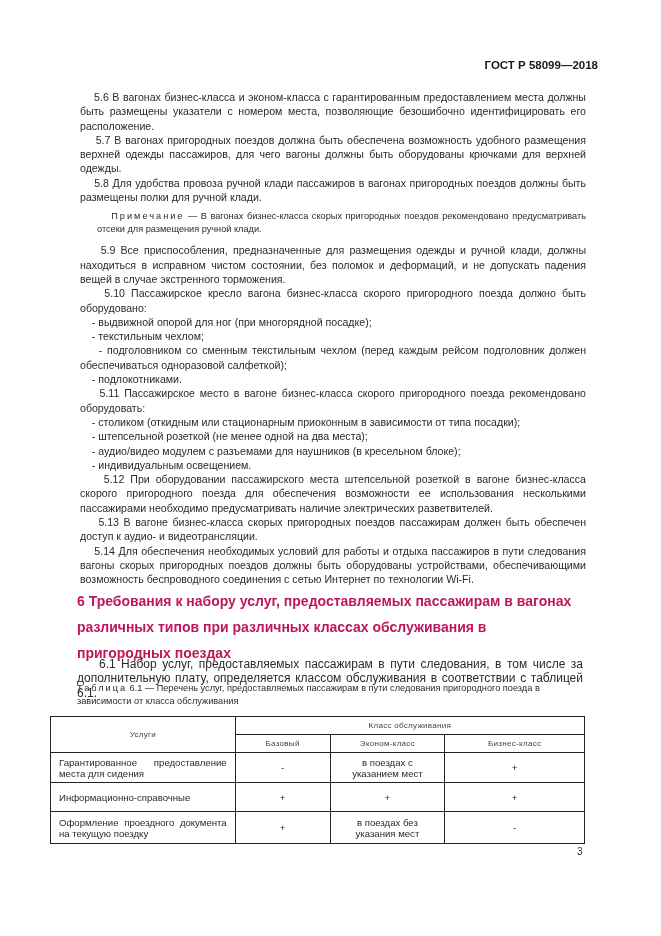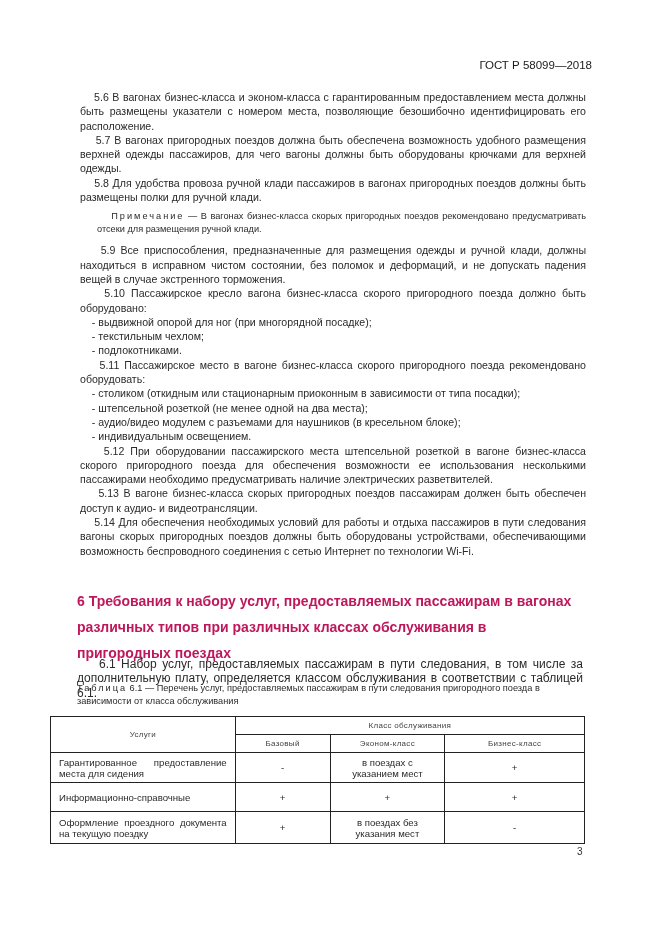--- a/index.html
+++ b/index.html
@@ -1,18 +1,18 @@
 <!DOCTYPE html>
 <html><head>
 <meta charset="utf-8">
 <style>
   html, body { margin: 0; padding: 0; background: #ffffff; }
   body { width: 661px; height: 936px; position: relative; overflow: hidden;
          font-family: "Liberation Sans", sans-serif; color: #2a2a2a; }
-  .header { position: absolute; top: 59px; right: 69px; font-weight: normal; font-size: 11.5px; color: #1a1a1a; }
+  .header { position: absolute; top: 59px; right: 63px; font-weight: bold; font-size: 11.5px; color: #1a1a1a; }
   .body { position: absolute; left: 80px; top: 90px; width: 506px; font-size: 10.6px; line-height: 14.3px; }
   .p { text-align: justify; text-indent: 0; margin: 0; }
   .note { font-size: 9.2px; line-height: 13px; margin: 6px 0 7px 17px; text-align: justify; }
   .sp { letter-spacing: 2px; }
   .section-title { position: absolute; left: 77px; top: 588px; width: 506px; font-weight: bold; font-size: 14px; line-height: 26px; color: #be185d; }
   .p61 { position: absolute; left: 77px; top: 645px; width: 506px; font-size: 12px; line-height: 14.3px; text-align: justify; }
   .tcap { position: absolute; left: 77px; top: 682px; width: 506px; font-size: 9.2px; line-height: 13px; }
   table { position: absolute; left: 50px; top: 716px; width: 535px; border-collapse: collapse; font-size: 9.6px; }
   td, th { border: 1px solid #222; padding: 2px 8px; font-weight: normal; }
   th { font-size: 8px; height: 13px; color: #444; letter-spacing: 0.3px; }
@@ -27,20 +27,21 @@
 
 <div class="body">
   <p class="p" style="text-indent:0">&nbsp;&nbsp;&nbsp;&nbsp;<span>5.6 В вагонах бизнес-класса и эконом-класса с гарантированным предоставлением места должны быть размещены указатели с номером места, позволяющие безошибочно идентифицировать его расположение.</span></p>
   <p class="p">&nbsp;&nbsp;&nbsp;&nbsp;<span>5.7 В вагонах пригородных поездов должна быть обеспечена возможность удобного размещения верхней одежды пассажиров, для чего вагоны должны быть оборудованы крючками для верхней одежды.</span></p>
   <p class="p">&nbsp;&nbsp;&nbsp;&nbsp;<span>5.8 Для удобства провоза ручной клади пассажиров в вагонах пригородных поездов должны быть размещены полки для ручной клади.</span></p>
   <p class="p note">&nbsp;&nbsp;&nbsp;&nbsp;<span class="sp">Примечание</span><span> — В вагонах бизнес-класса скорых пригородных поездов рекомендовано предусматривать отсеки для размещения ручной клади.</span></p>
   <p class="p">&nbsp;&nbsp;&nbsp;&nbsp;<span>5.9 Все приспособления, предназначенные для размещения одежды и ручной клади, должны находиться в исправном чистом состоянии, без поломок и деформаций, и не допускать падения вещей в случае экстренного торможения.</span></p>
   <p class="p">&nbsp;&nbsp;&nbsp;&nbsp;<span>5.10 Пассажирское кресло вагона бизнес-класса скорого пригородного поезда должно быть оборудовано:</span></p>
   <p class="p">&nbsp;&nbsp;&nbsp;&nbsp;<span>- выдвижной опорой для ног (при многорядной посадке);</span></p>
   <p class="p">&nbsp;&nbsp;&nbsp;&nbsp;<span>- текстильным чехлом;</span></p>
+  <p class="p">&nbsp;&nbsp;&nbsp;&nbsp;<span>- подголовником со сменным текстильным чехлом (перед каждым рейсом подголовник должен обеспечиваться одноразовой салфеткой);</span></p>
   <p class="p">&nbsp;&nbsp;&nbsp;&nbsp;<span>- подлокотниками.</span></p>
   <p class="p">&nbsp;&nbsp;&nbsp;&nbsp;<span>5.11 Пассажирское место в вагоне бизнес-класса скорого пригородного поезда рекомендовано оборудовать:</span></p>
   <p class="p">&nbsp;&nbsp;&nbsp;&nbsp;<span>- столиком (откидным или стационарным приоконным в зависимости от типа посадки);</span></p>
   <p class="p">&nbsp;&nbsp;&nbsp;&nbsp;<span>- штепсельной розеткой (не менее одной на два места);</span></p>
   <p class="p">&nbsp;&nbsp;&nbsp;&nbsp;<span>- аудио/видео модулем с разъемами для наушников (в кресельном блоке);</span></p>
   <p class="p">&nbsp;&nbsp;&nbsp;&nbsp;<span>- индивидуальным освещением.</span></p>
   <p class="p">&nbsp;&nbsp;&nbsp;&nbsp;<span>5.12 При оборудовании пассажирского места штепсельной розеткой в вагоне бизнес-класса скорого пригородного поезда для обеспечения возможности ее использования несколькими пассажирами необходимо предусматривать наличие электрических разветвителей.</span></p>
   <p class="p">&nbsp;&nbsp;&nbsp;&nbsp;<span>5.13 В вагоне бизнес-класса скорых пригородных поездов пассажирам должен быть обеспечен доступ к аудио- и видеотрансляции.</span></p>
   <p class="p">&nbsp;&nbsp;&nbsp;&nbsp;<span>5.14 Для обеспечения необходимых условий для работы и отдыха пассажиров в пути следования вагоны скорых пригородных поездов должны быть оборудованы устройствами, обеспечивающими возможность беспроводного соединения с сетью Интернет по технологии Wi-Fi.</span></p>
 </div>

